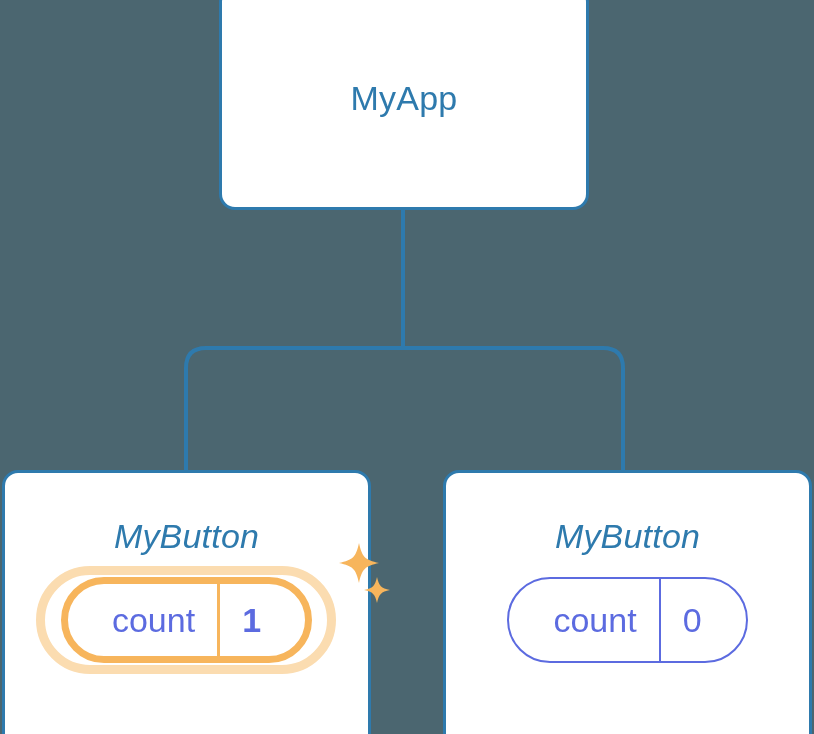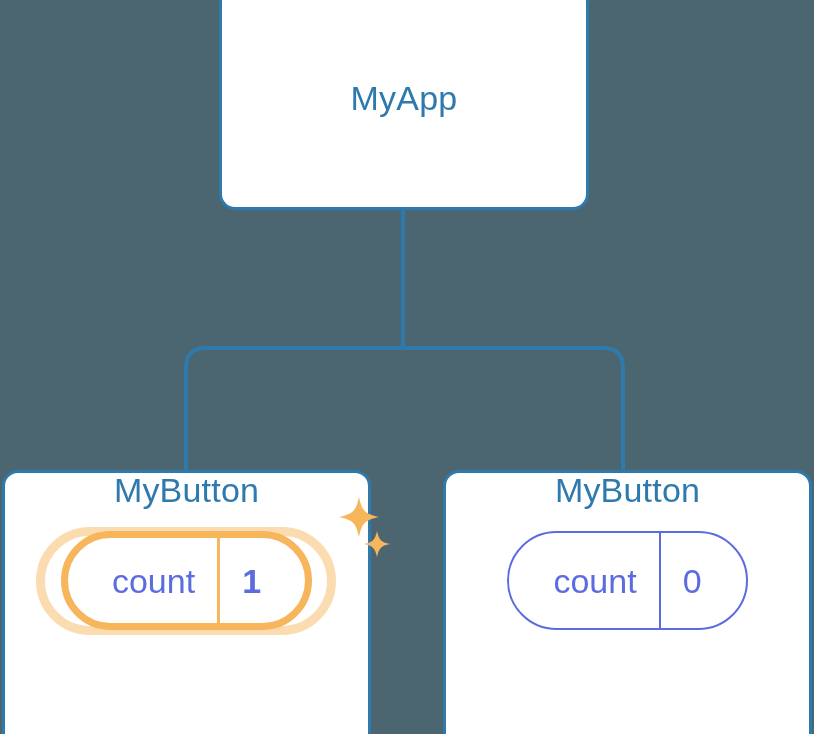--- a/index.html
+++ b/index.html
@@ -71,35 +71,37 @@
     width: 369px;
     height: 280px;
   }
   #node-child-1 {
     left: 443px;
     top: 470px;
     width: 369px;
     height: 280px;
   }
   .child-node .node-title {
+    margin-top: 46px;
+    font-style: italic;
   }
 
   
   .pill-wrap {
     position: relative;
     margin-top: 24px;
     display: flex;
     align-items: center;
     justify-content: center;
   }
   .pill {
     position: relative;
     display: flex;
     align-items: stretch;
-    height: 99px;
+    height: 86px;
     border-radius: 999px;
     box-sizing: border-box;
     background: #ffffff;
     z-index: 2;
   }
   .pill .cell {
     display: flex;
     align-items: center;
     justify-content: center;
     box-sizing: border-box;

